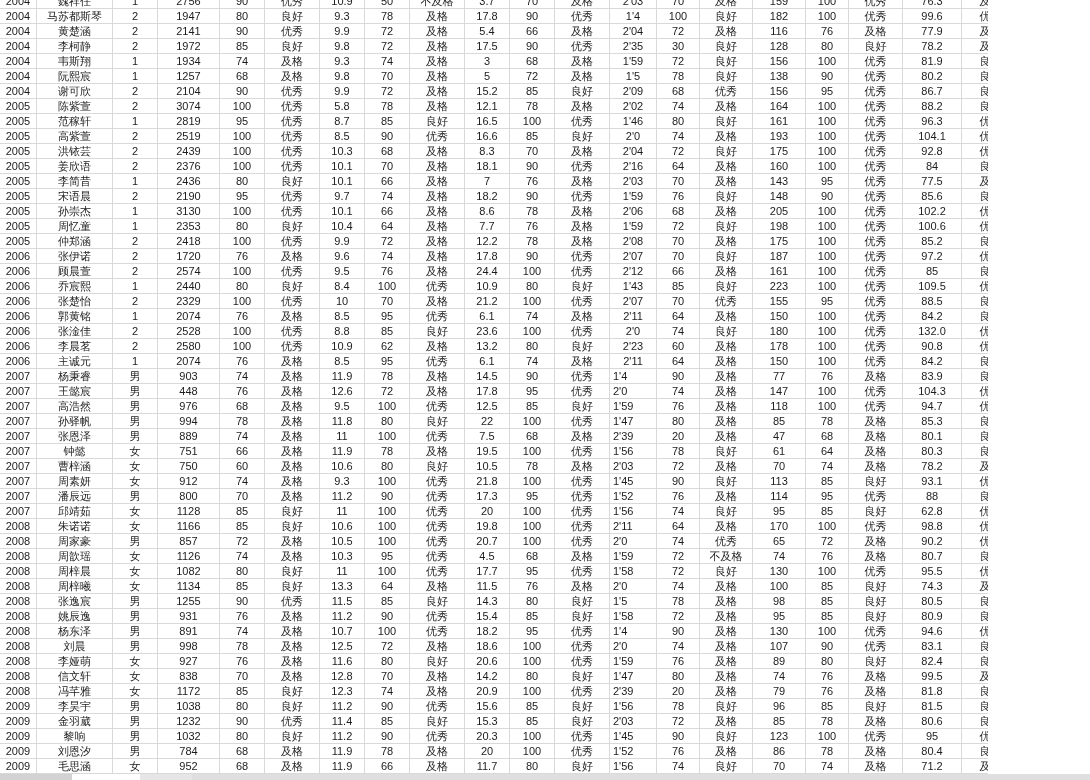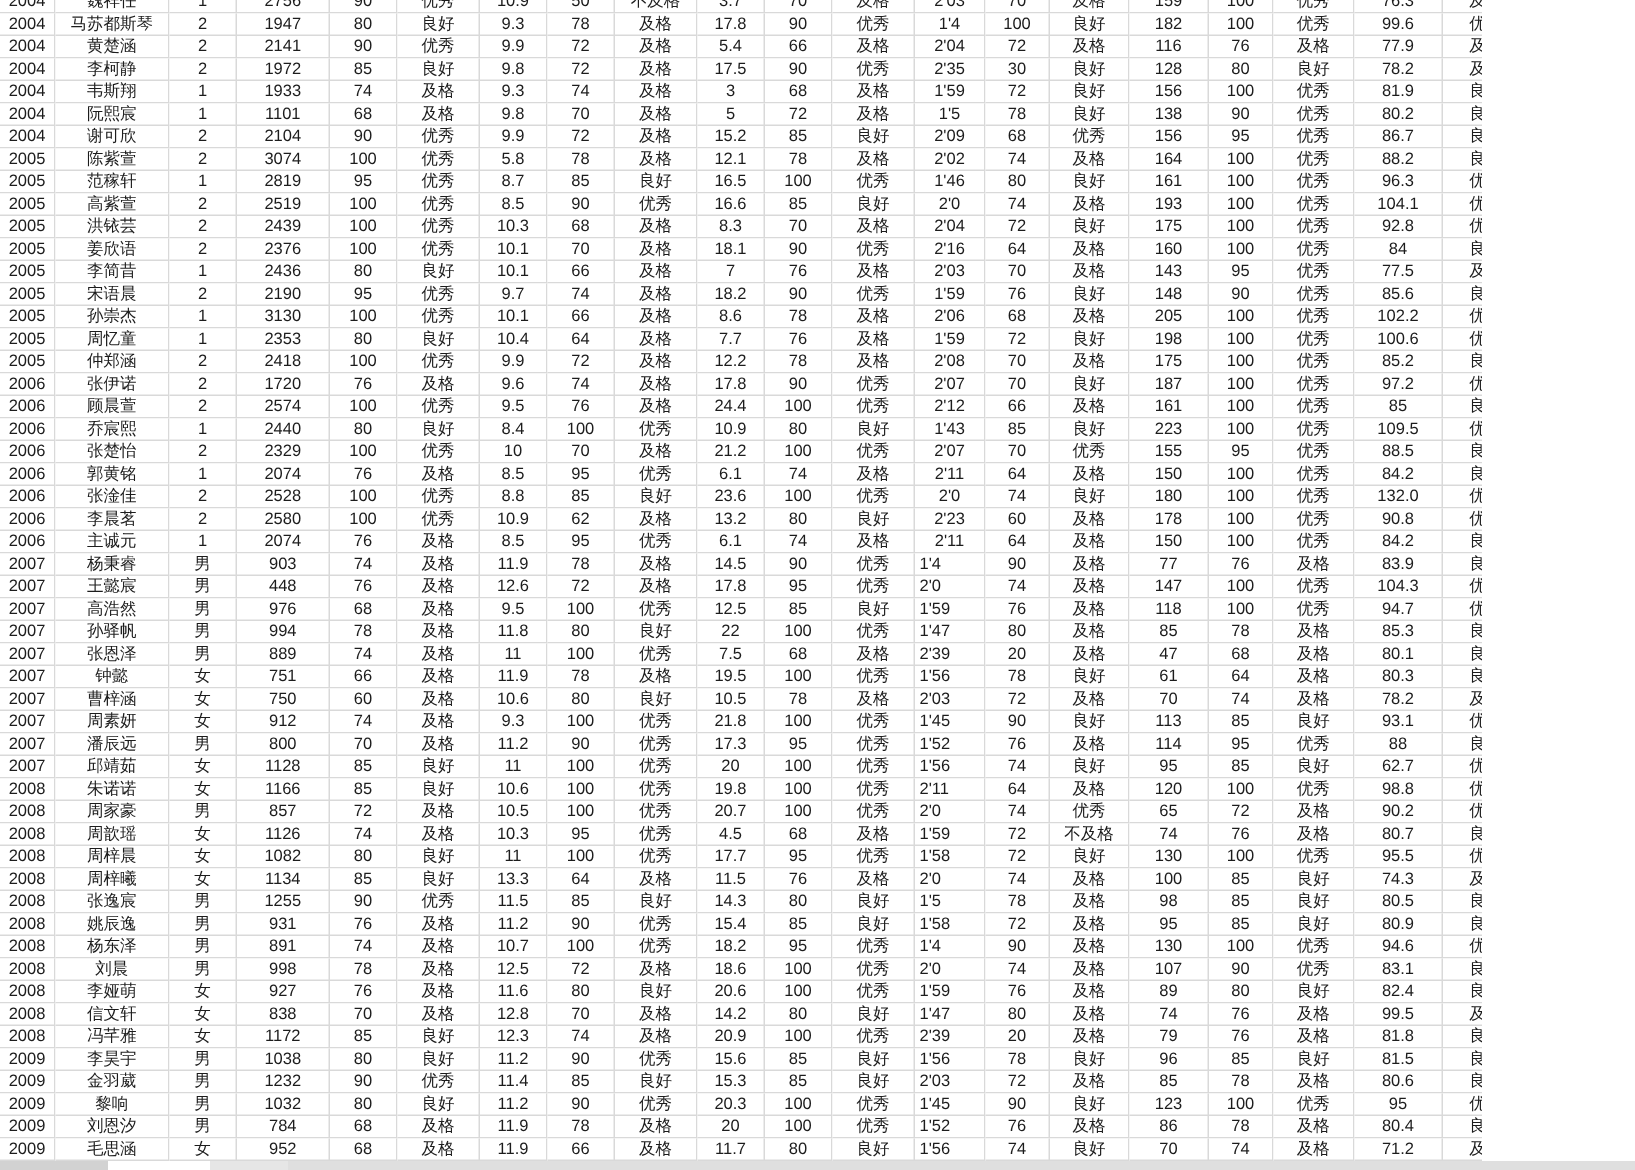--- a/index.html
+++ b/index.html
@@ -133,21 +133,21 @@
         <div class="cell">良好</div>
         <div class="cell">78.2</div>
         <div class="cell">及格</div>
         <div class="cell"></div>
         <div class="cell"></div>
       </div>
       <div class="row">
         <div class="cell">2004</div>
         <div class="cell">韦斯翔</div>
         <div class="cell">1</div>
-        <div class="cell">1933</div>
+        <div class="cell">1934</div>
         <div class="cell">74</div>
         <div class="cell">及格</div>
         <div class="cell">9.3</div>
         <div class="cell">74</div>
         <div class="cell">及格</div>
         <div class="cell">3</div>
         <div class="cell">68</div>
         <div class="cell">及格</div>
         <div class="cell">1'59</div>
         <div class="cell">72</div>
@@ -157,21 +157,21 @@
         <div class="cell">优秀</div>
         <div class="cell">81.9</div>
         <div class="cell">良好</div>
         <div class="cell"></div>
         <div class="cell"></div>
       </div>
       <div class="row">
         <div class="cell">2004</div>
         <div class="cell">阮熙宸</div>
         <div class="cell">1</div>
-        <div class="cell">1101</div>
+        <div class="cell">1257</div>
         <div class="cell">68</div>
         <div class="cell">及格</div>
         <div class="cell">9.8</div>
         <div class="cell">70</div>
         <div class="cell">及格</div>
         <div class="cell">5</div>
         <div class="cell">72</div>
         <div class="cell">及格</div>
         <div class="cell">1'5</div>
         <div class="cell">78</div>
@@ -868,42 +868,42 @@
         <div class="cell">优秀</div>
         <div class="cell">20</div>
         <div class="cell">100</div>
         <div class="cell">优秀</div>
         <div class="cell left">1'56</div>
         <div class="cell">74</div>
         <div class="cell">良好</div>
         <div class="cell">95</div>
         <div class="cell">85</div>
         <div class="cell">良好</div>
-        <div class="cell">62.7</div>
+        <div class="cell">62.8</div>
         <div class="cell">优秀</div>
         <div class="cell"></div>
         <div class="cell"></div>
       </div>
       <div class="row">
         <div class="cell">2008</div>
         <div class="cell">朱诺诺</div>
         <div class="cell">女</div>
         <div class="cell">1166</div>
         <div class="cell">85</div>
         <div class="cell">良好</div>
         <div class="cell">10.6</div>
         <div class="cell">100</div>
         <div class="cell">优秀</div>
         <div class="cell">19.8</div>
         <div class="cell">100</div>
         <div class="cell">优秀</div>
         <div class="cell left">2'11</div>
         <div class="cell">64</div>
         <div class="cell">及格</div>
-        <div class="cell">120</div>
+        <div class="cell">170</div>
         <div class="cell">100</div>
         <div class="cell">优秀</div>
         <div class="cell">98.8</div>
         <div class="cell">优秀</div>
         <div class="cell"></div>
         <div class="cell"></div>
       </div>
       <div class="row">
         <div class="cell">2008</div>
         <div class="cell">周家豪</div>

